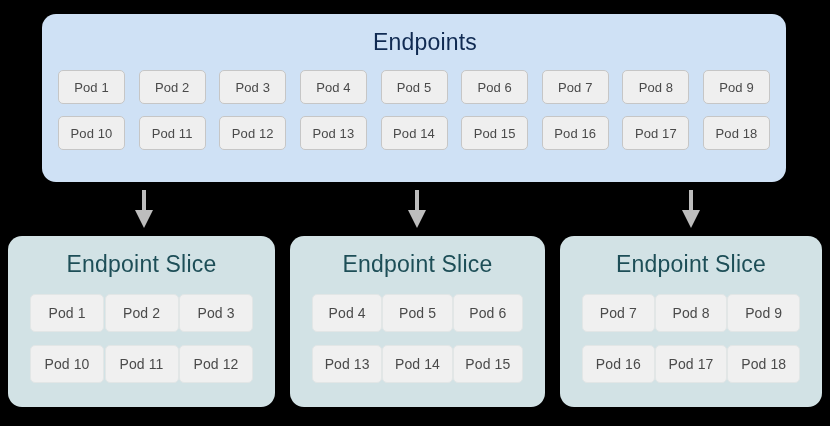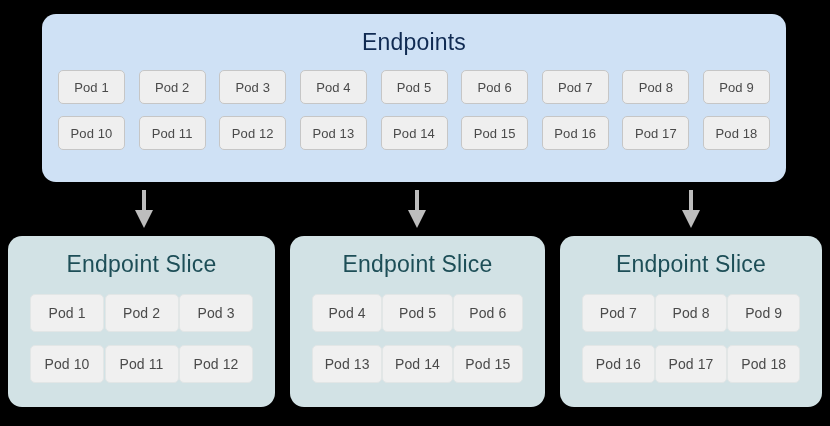--- a/index.html
+++ b/index.html
@@ -132,21 +132,21 @@
     color: #4a4a4a;
     letter-spacing: 0.1px;
   }
 </style>
 </head>
 <body>
 
 <div id="canvas" style="background: rgb(0, 0, 0);">
 
   <div class="endpoints-panel" style="background: rgb(207, 225, 245);">
-    <div class="endpoints-title" style="color: rgb(16, 42, 82);">Endpoints</div>
+    <div class="endpoints-title" style="color: rgb(16, 42, 82); padding-left: 11px;">Endpoints</div>
 
     <div class="endpoints-rows">
       <div class="endpoints-row">
         <div class="pod-chip">Pod 1</div>
         <div class="pod-chip">Pod 2</div>
         <div class="pod-chip">Pod 3</div>
         <div class="pod-chip">Pod 4</div>
         <div class="pod-chip">Pod 5</div>
         <div class="pod-chip">Pod 6</div>
         <div class="pod-chip">Pod 7</div>

